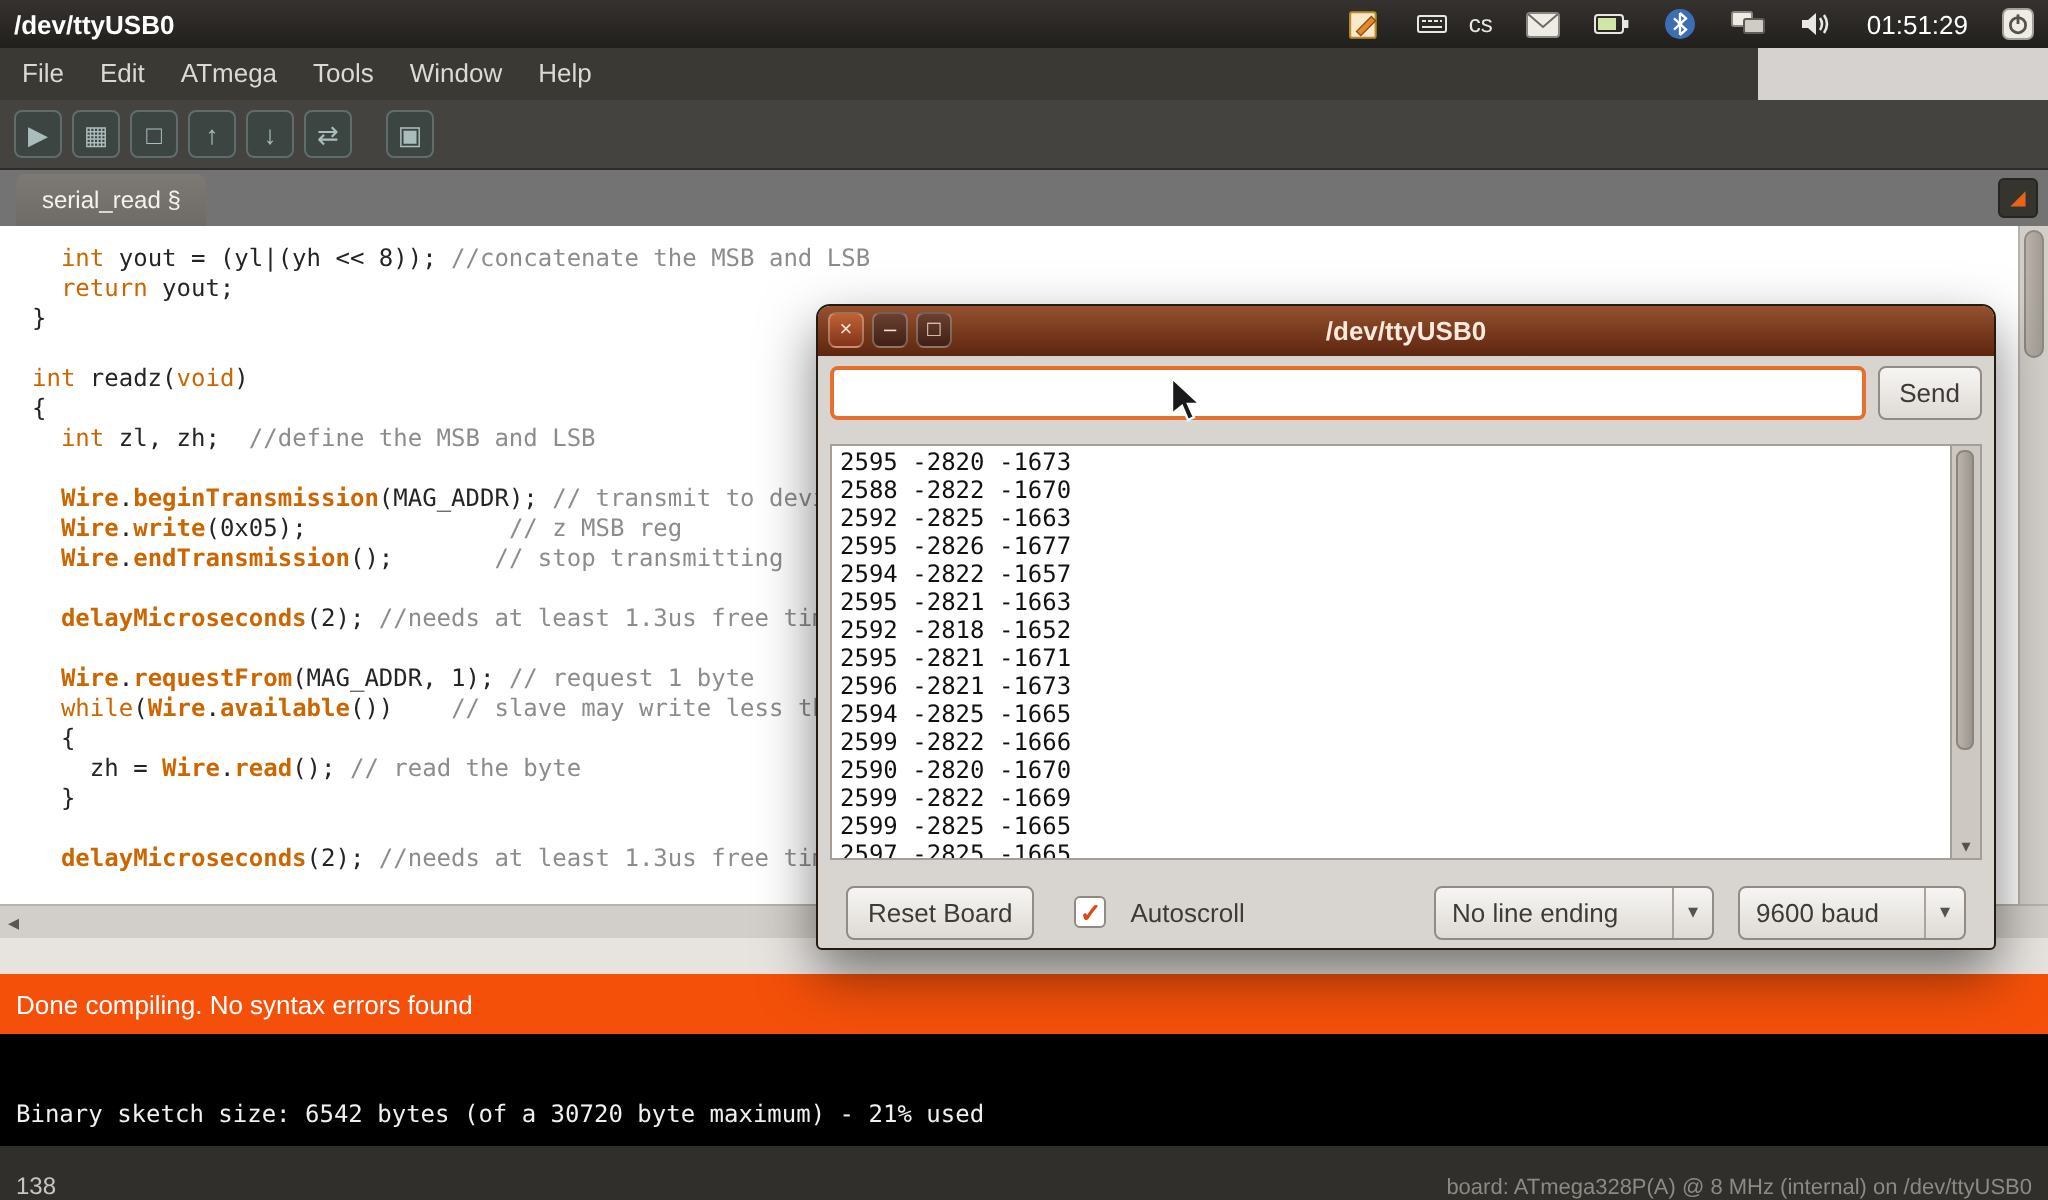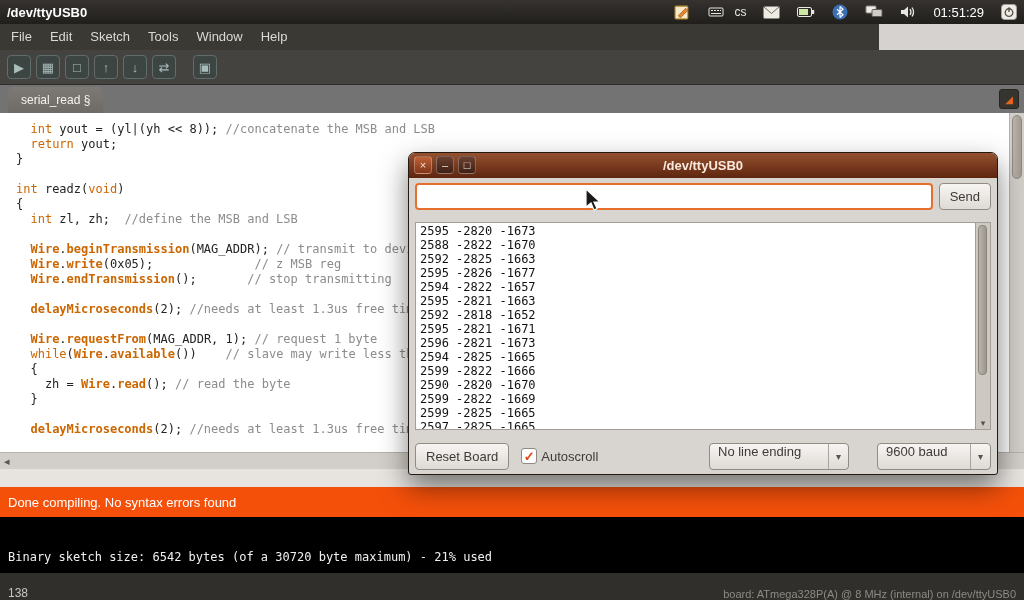--- a/index.html
+++ b/index.html
@@ -87,28 +87,28 @@
 
   .output { margin:8px 6px; flex:1; background:#fff; border:1px solid #a39e97; position:relative; overflow:hidden; }
   .outlines { font-family:"DejaVu Sans Mono", monospace; font-size:12px; line-height:14px; color:#111;
               padding:1px 4px; white-space:pre; }
   .vscroll { position:absolute; top:0; right:0; bottom:0; width:15px; background:#cdc8c2;
              border-left:1px solid #a39e97; }
   .vscroll .handle { position:absolute; top:2px; left:2px; width:9px; height:150px;
              background:linear-gradient(90deg,#b9b3ac,#9d968e); border:1px solid #8a847b; border-radius:4px; }
   .vscroll .step { position:absolute; bottom:1px; left:0; width:14px; text-align:center; font-size:9px; color:#55524d; }
 
-  .bottomrow { flex:0 0 36px; display:flex; align-items:center; gap:4px; padding:0 6px; }
+  .bottomrow { flex:0 0 36px; display:flex; align-items:center; gap:12px; padding:0 14px; }
   .checkbox { width:16px; height:16px; background:#fff; border:1px solid #8f8a83; border-radius:3px;
               display:flex; align-items:center; justify-content:center; margin-left:8px; }
   .check { color:#dd4814; font-size:13px; font-weight:bold; line-height:1; }
   .cblabel { font-size:13px; color:#3e3b37; }
   .spacer { flex:1; }
-  .combo { display:flex; align-items:flex-start; height:27px; border:1px solid #918b83; border-radius:4px;
-           background:linear-gradient(#f7f5f3,#dedad5);margin-left:24px; }
+  .combo { display:flex; align-items:center; height:27px; border:1px solid #918b83; border-radius:4px;
+           background:linear-gradient(#f7f5f3,#dedad5); }
   .combo-text { padding:0 8px; font-size:13px; color:#3e3b37; flex:1; white-space:nowrap; }
   .combo-arrow { width:20px; align-self:stretch; border-left:1px solid #aaa49c; display:flex;
                  align-items:center; justify-content:center; color:#56524c; font-size:10px; }
   .combo.ending { width:140px; } .combo.baud { width:114px; }
 
   .cursor { position:absolute; left:584px; top:188px; z-index:99; pointer-events:none; }
 </style>
 </head>
 <body>
 
@@ -166,21 +166,21 @@
           <circle cx="8" cy="8.6" r="3.8" fill="none" stroke="#55524d" stroke-width="1.4"></circle>
           <path d="M8 3.2 V8" stroke="#55524d" stroke-width="1.4"></path>
         </svg>
     </span>
   </div>
 </div>
 
 <div class="menubar">
     <span class="menu-item">File</span>
     <span class="menu-item">Edit</span>
-    <span class="menu-item">Sketch</span>
+    <span class="menu-item">ATmega</span>
     <span class="menu-item">Tools</span>
     <span class="menu-item">Window</span>
     <span class="menu-item">Help</span>
   </div>
 
 <div class="toolbar">
     <div class="tbtn">▶</div>
     <div class="tbtn">▦</div>
     <div class="tbtn">□</div>
     <div class="tbtn">↑</div>

